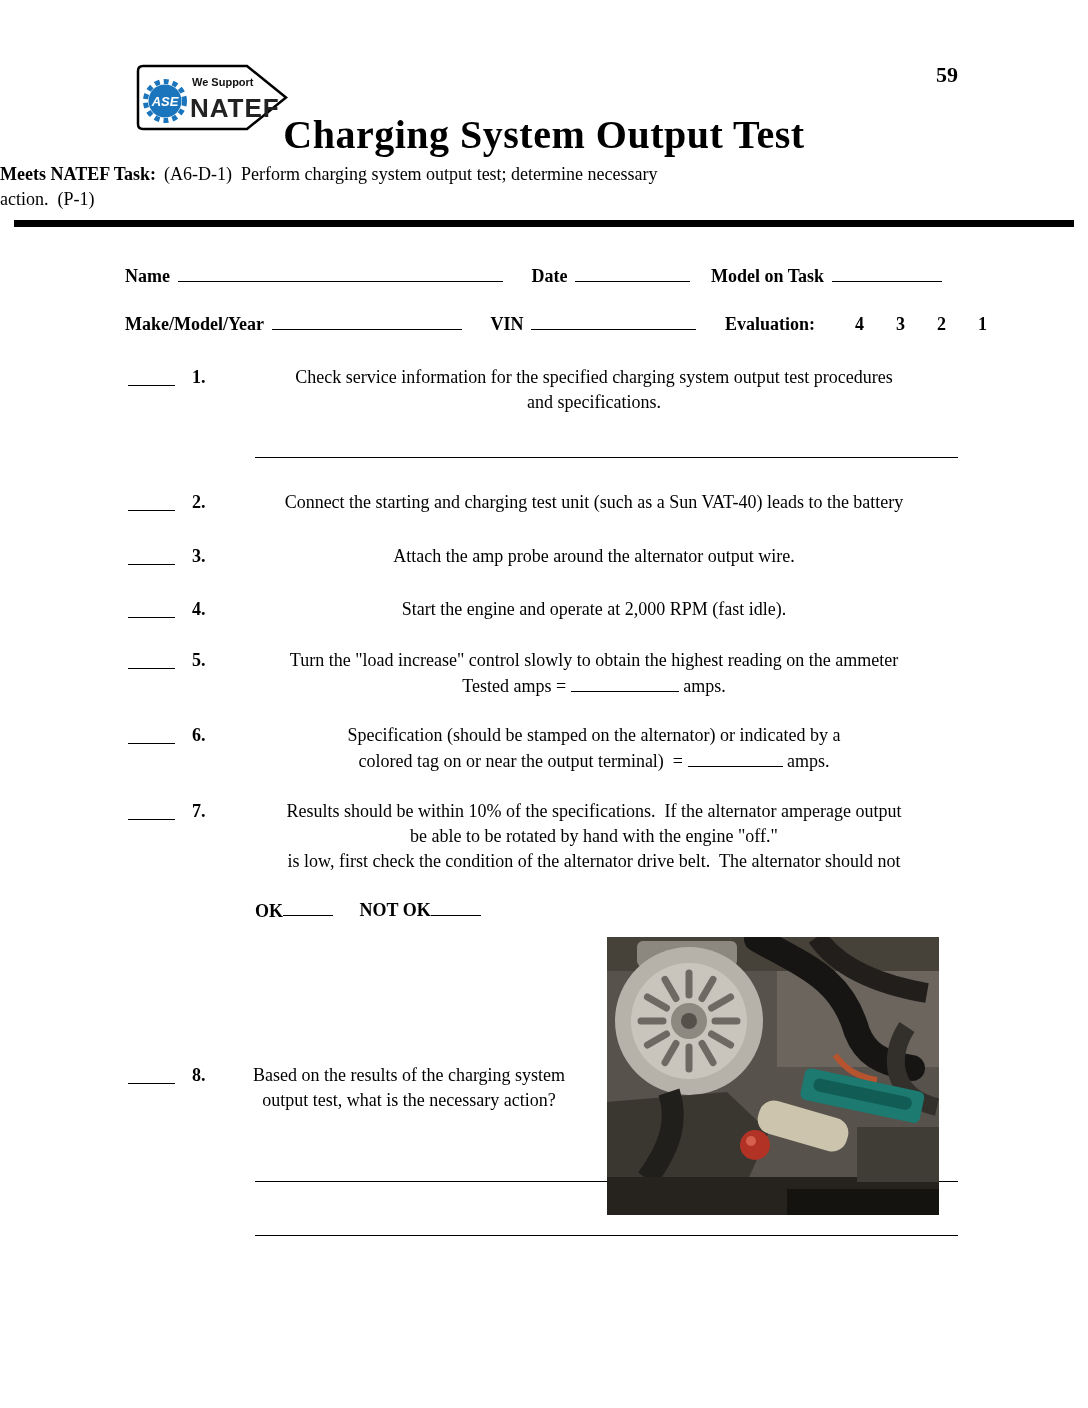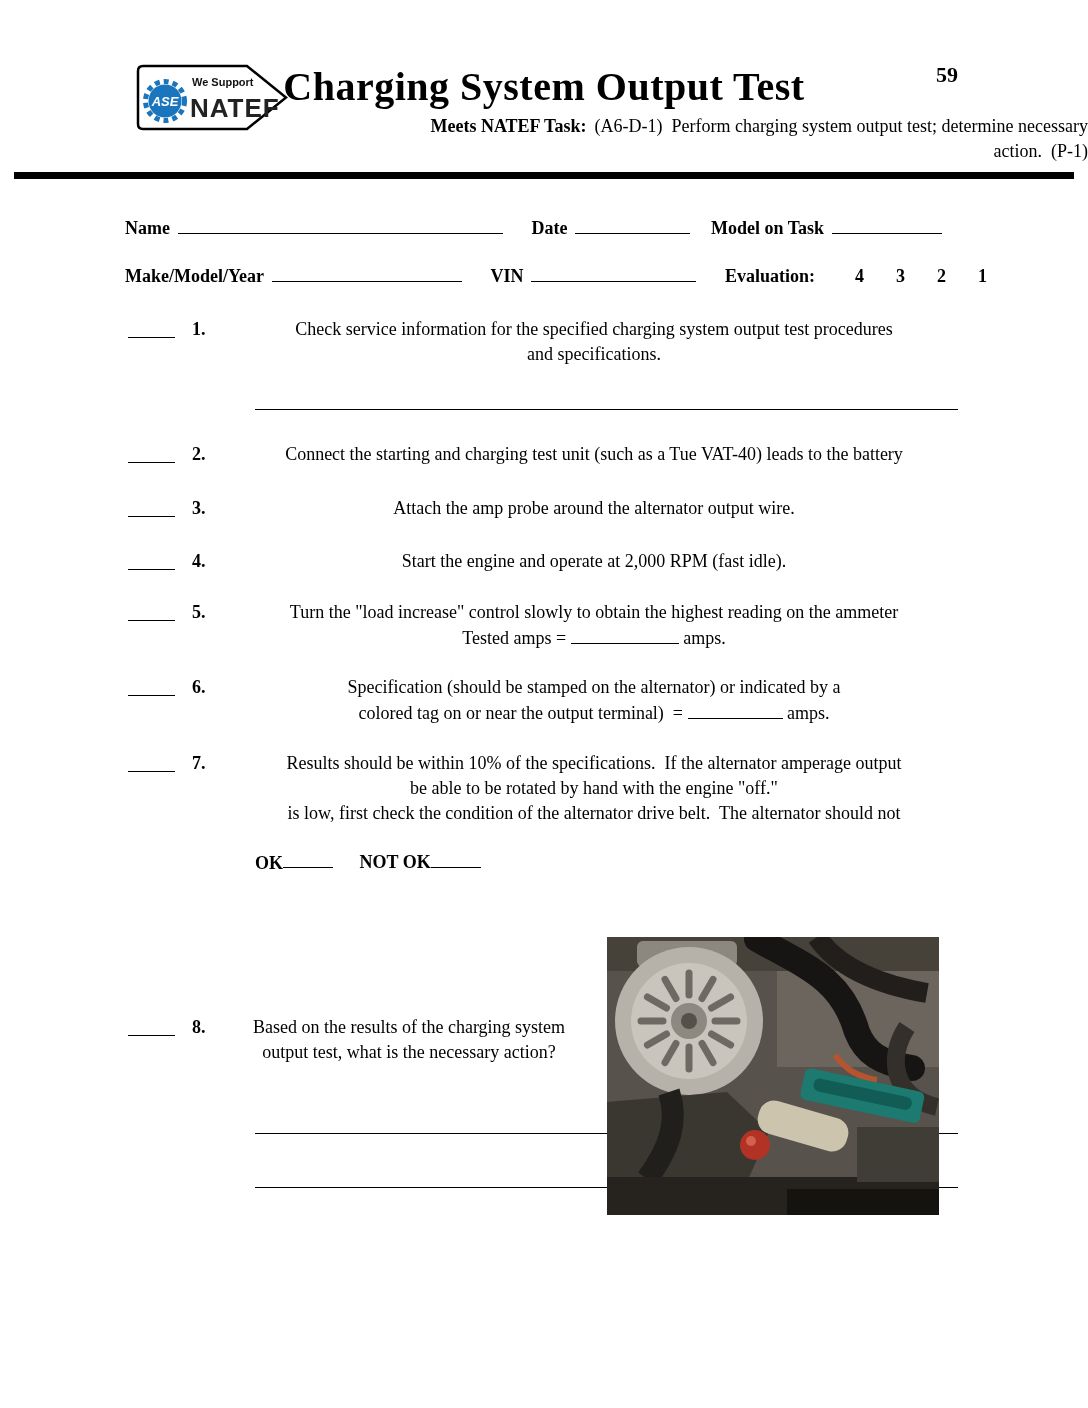--- a/index.html
+++ b/index.html
@@ -9,22 +9,22 @@
     background:#fff; color:#000;
     font-family:"Liberation Serif", serif; font-size:18px;
     overflow:hidden;
   }
   .pre { white-space:pre-wrap; }
 
   .page-num { position:absolute; top:62px; right:130px; font-weight:bold; font-size:22px; }
 
   .logo { position:absolute; top:55px; left:130px; width:164px; height:84px; }
 
-  .title { padding-top:64px; text-align:center; font-size:40px; font-weight:bold; line-height:1.15; letter-spacing:0.5px; }
-  .meets { text-align:right; margin-top:4px; line-height:25px; font-size:18px; }
+  .title { padding-top:112px; text-align:center; font-size:40px; font-weight:bold; line-height:1.15; letter-spacing:0.5px; }
+  .meets { text-align:left; margin-top:4px; line-height:25px; font-size:18px; }
   .meets .lbl { font-weight:bold; margin-right:8px; }
 
   .rule { height:7px; background:#000; margin:8px 14px 0 14px; }
 
   .formrow { padding-left:125px; margin-top:36px; font-weight:bold; white-space:nowrap; }
   .formrow.second { margin-top:24px; }
   .blank { display:inline-block; border-bottom:1.7px solid #000; height:1.05em; vertical-align:baseline; }
   .formrow .lbl { margin-right:8px; }
   .gap24 { margin-left:24px; }
   .gap16 { margin-left:16px; }
@@ -106,21 +106,21 @@
         <div class="pre">and specifications.</div>
       </div>
     </div>
 
     <div class="answer-line answer-after-1"></div>
 
     <div class="task mt-t2">
       <div class="check"></div>
       <div class="num">2.</div>
       <div class="body">
-        <div class="pre">Connect the starting and charging test unit (such as a Tue VAT-40) leads to the battery</div>
+        <div class="pre">Connect the starting and charging test unit (such as a Sun VAT-40) leads to the battery</div>
       </div>
     </div>
 
     <div class="task mt-t3">
       <div class="check"></div>
       <div class="num">3.</div>
       <div class="body">
         <div class="pre">Attach the amp probe around the alternator output wire.</div>
       </div>
     </div>

